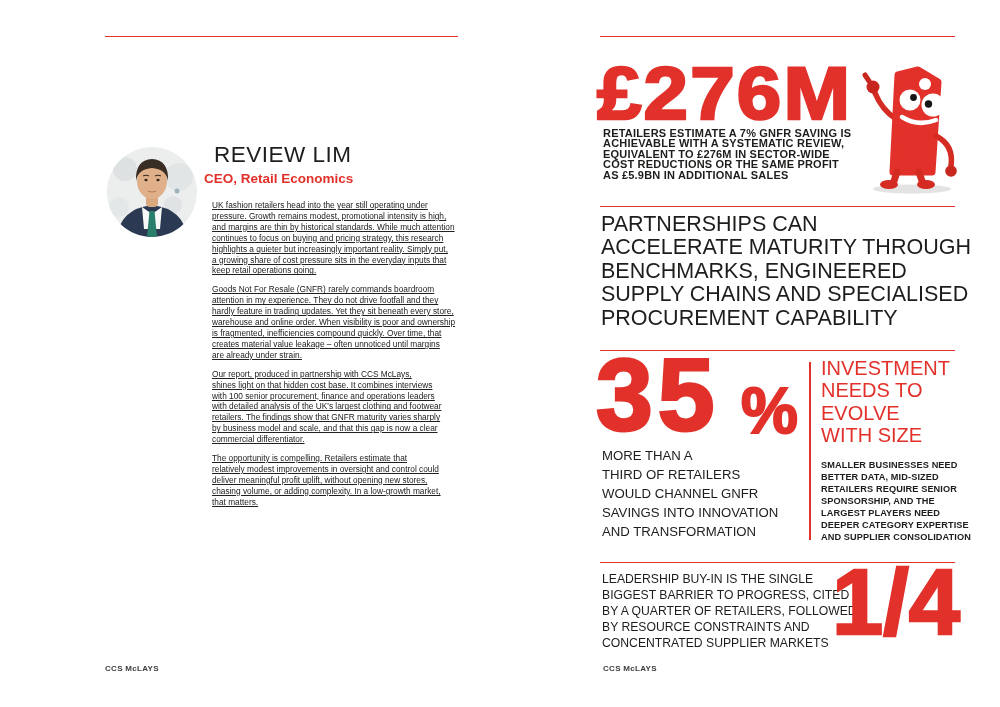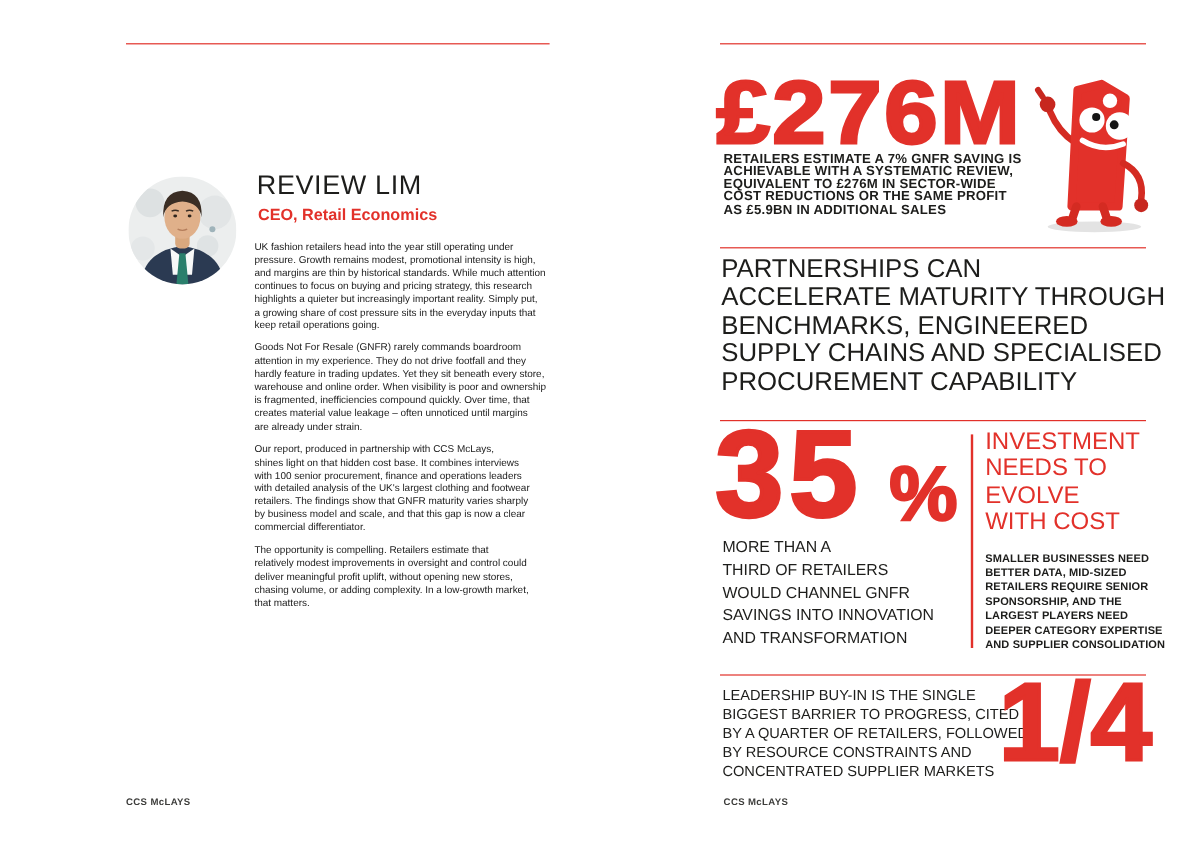--- a/index.html
+++ b/index.html
@@ -12,21 +12,21 @@
   #canvas{position:relative;width:1000px;height:707px;background:#fff;overflow:hidden;}
   .abs{position:absolute;}
   .pre{white-space:pre-line;}
   .rule{background:var(--red);height:1.2px;}
   .vrule{background:var(--red);width:1.5px;}
 
   
   .author-name{font-size:22.5px;letter-spacing:.5px;color:var(--ink);line-height:1.1;}
   .author-role{font-size:13.5px;font-weight:bold;color:var(--red);line-height:1.1;}
   .bio{width:280px;font-size:8.3px;line-height:10.9px;color:#212121;}
-  .bio p{margin:0 0 8px 0;white-space:pre-line;}
+  .bio p{margin:0 0 8px 0;white-space:pre-line;text-decoration:underline;}
   .footer{font-size:8px;font-weight:bold;letter-spacing:.3px;color:var(--footer);}
 
   
   .stat-276{font-size:74px;font-weight:700;color:var(--red);line-height:1;
             letter-spacing:2px;-webkit-text-stroke:2.5px var(--red);
             transform:scaleX(1.08);transform-origin:left top;}
   .stat-caption{font-size:11px;font-weight:bold;letter-spacing:.2px;line-height:10.4px;color:var(--ink);}
   .headline{font-size:21.5px;line-height:23.4px;color:var(--ink);}
   .stat-35{font-size:102px;font-weight:700;color:var(--red);line-height:1;
            letter-spacing:5px;-webkit-text-stroke:3px var(--red);}
@@ -77,21 +77,21 @@
           <ellipse cx="39" cy="33" rx="1.6" ry="1.2" fill="#2e241d"></ellipse>
           <ellipse cx="51" cy="33" rx="1.6" ry="1.2" fill="#2e241d"></ellipse>
           <path d="M 36,29 Q 39,27.5 42,29" stroke="#3a2d24" stroke-width="1.2" fill="none"></path>
           <path d="M 48,29 Q 51,27.5 54,29" stroke="#3a2d24" stroke-width="1.2" fill="none"></path>
           <path d="M 41,44 Q 45,46 49,44" stroke="#b57e5c" stroke-width="1.2" fill="none"></path>
         </g>
       </svg>
     </div>
 
     <div class="abs author-name" style="left:214px;top:143px;">REVIEW LIM</div>
-    <div class="abs author-role" style="left:215px;top:172px;text-align:center;">CEO, Retail Economics</div>
+    <div class="abs author-role" style="left:204px;top:172px;text-align:center;">CEO, Retail Economics</div>
 
     <div class="abs bio" style="left:212px;top:200px;">
       <p>UK fashion retailers head into the year still operating under
 pressure. Growth remains modest, promotional intensity is high,
 and margins are thin by historical standards. While much attention
 continues to focus on buying and pricing strategy, this research
 highlights a quieter but increasingly important reality. Simply put,
 a growing share of cost pressure sits in the everyday inputs that
 keep retail operations going.</p>
       <p>Goods Not For Resale (GNFR) rarely commands boardroom
@@ -175,21 +175,21 @@
 THIRD OF RETAILERS
 WOULD CHANNEL GNFR
 SAVINGS INTO INNOVATION
 AND TRANSFORMATION</div>
 
     <div class="abs vrule" style="left:809px;top:362px;height:178px;"></div>
 
     <div class="abs inv-headline pre" style="left:821px;top:357px;">INVESTMENT
 NEEDS TO
 EVOLVE
-WITH COST</div>
+WITH SIZE</div>
     <div class="abs inv-body pre" style="left:821px;top:459px;">SMALLER BUSINESSES NEED
 BETTER DATA, MID-SIZED
 RETAILERS REQUIRE SENIOR
 SPONSORSHIP, AND THE
 LARGEST PLAYERS NEED
 DEEPER CATEGORY EXPERTISE
 AND SUPPLIER CONSOLIDATION</div>
 
     <div class="abs rule" style="left:600px;top:562px;width:355px;"></div>
 

